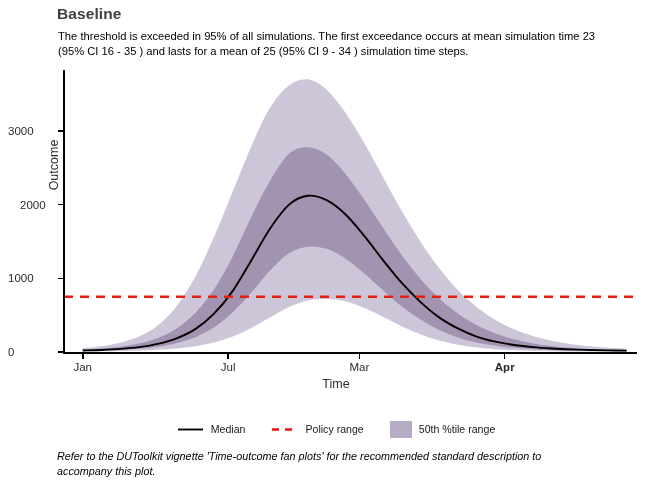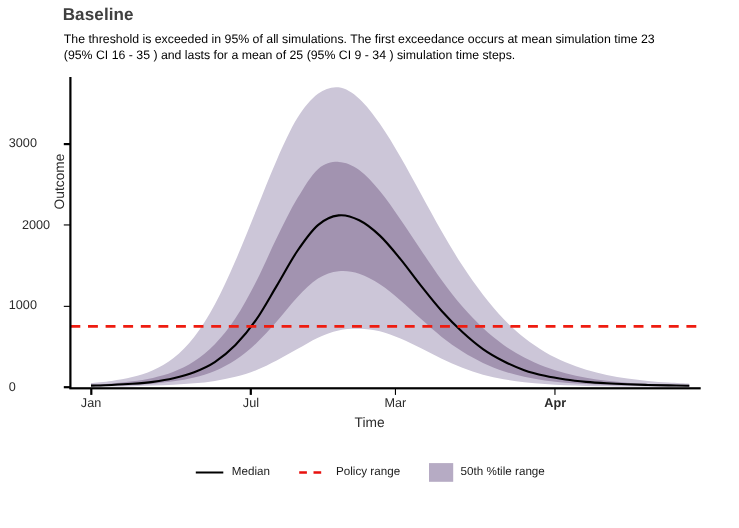--- a/index.html
+++ b/index.html
@@ -244,14 +244,18 @@
           <line x1="1" x2="26" y1="8.5" y2="8.5" stroke="#E8110E" stroke-width="2.4" stroke-dasharray="7,6"></line>
         </svg>
         <span class="lg-label">Policy range</span>
       </div>
       <div class="legend-entry">
         <span class="key-box" style="background: rgb(182, 171, 196);"></span>
         <span class="lg-label">50th %tile range</span>
       </div>
     </div>
 
+  <div id="caption">
+    <span class="ln">Refer to the DUToolkit vignette 'Time-outcome fan plots' for the recommended standard description to</span>
+    <span class="ln">accompany this plot.</span>
+  </div>
 
 </div>
 
 </body></html>

